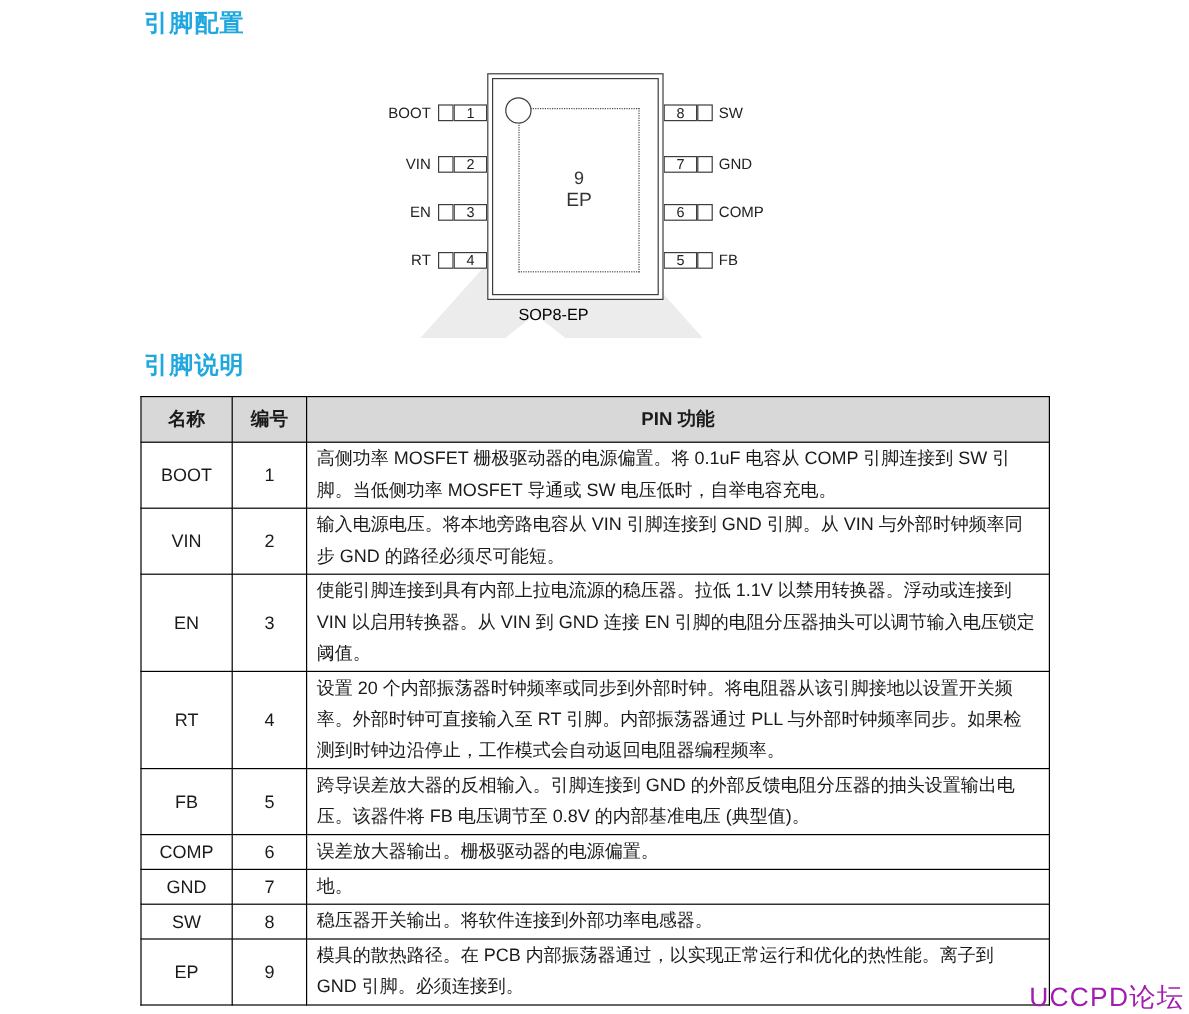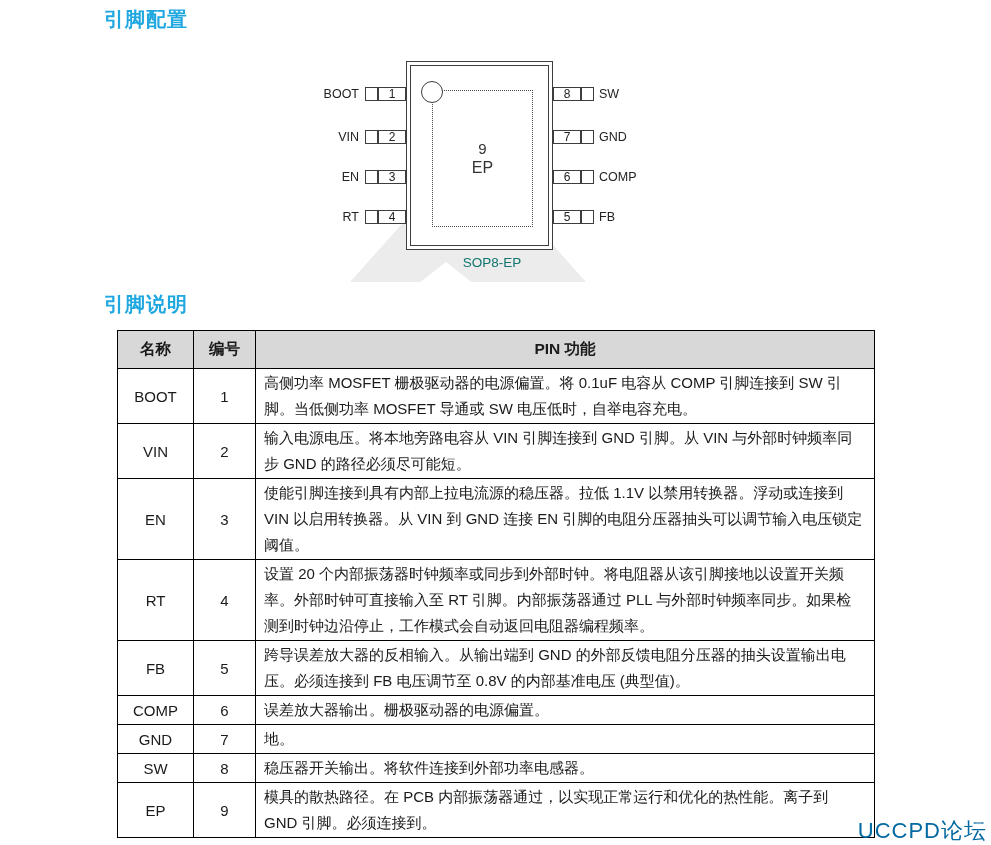--- a/index.html
+++ b/index.html
@@ -7,21 +7,21 @@
     width:991px;height:845px;
     background:#ffffff;
     position:relative;
     overflow:hidden;
     font-family:"Liberation Sans","DejaVu Sans",sans-serif;
     color:#1a1a1a;
   }
 
   
   .section-title{
-    position:absolute;left:104px;
+    position:absolute;left:120px;
     font-size:20px;font-weight:bold;color:#1FA7E0;
     letter-spacing:1px;
   }
   #title1{top:6px;}
   #title2{top:291px;text-align:center;}
 
   
   #diagram{position:absolute;left:0;top:0;width:991px;height:300px;}
 
   .wm-triangle{
@@ -79,21 +79,21 @@
   .pin-left .pin-label{left:-106px;width:100px;text-align:right;}
   .pin-left .pin-lead{left:0;width:13px;}
   .pin-left .pin-numbox{left:13px;width:28px;}
   
   .pin-right .pin-numbox{left:0;width:28px;}
   .pin-right .pin-lead{left:28px;width:13px;}
   .pin-right .pin-label{left:46px;width:100px;text-align:left;}
 
   .pkg-label{
     position:absolute;left:432px;top:255px;width:120px;
-    text-align:center;font-size:13.5px;color:#0f766e;z-index:2;
+    text-align:left;font-size:13.5px;color:#000000;z-index:2;
   }
 
   
   #pin-table{
     position:absolute;left:117px;top:330px;
     border-collapse:collapse;table-layout:fixed;
     width:757px;
     font-size:15px;color:#1a1a1a;
     z-index:1;
   }
@@ -117,21 +117,21 @@
   #pin-table td.cell-desc{
     text-align:left;line-height:26px;padding:1px 10px 1px 8px;
   }
   tr.h-2line{height:53px;}
   tr.h-3line{height:79px;}
   tr.h-1line{height:26px;}
 
   
   #watermark{
     position:absolute;right:4px;top:816px;
-    font-size:22px;color:#0369a1;
+    font-size:22px;color:#a21caf;
     letter-spacing:1px;
     z-index:5;
   }
 </style>
 </head>
 <body>
 
 <div id="title1" class="section-title">引脚配置</div>
 
 <div id="diagram">
@@ -224,21 +224,21 @@
       <td class="cell-desc">使能引脚连接到具有内部上拉电流源的稳压器。拉低 1.1V 以禁用转换器。浮动或连接到 VIN 以启用转换器。从 VIN 到 GND 连接 EN 引脚的电阻分压器抽头可以调节输入电压锁定阈值。</td>
     </tr>
     <tr class="h-3line">
       <td class="cell-name">RT</td>
       <td class="cell-num">4</td>
       <td class="cell-desc">设置 20 个内部振荡器时钟频率或同步到外部时钟。将电阻器从该引脚接地以设置开关频率。外部时钟可直接输入至 RT 引脚。内部振荡器通过 PLL 与外部时钟频率同步。如果检测到时钟边沿停止，工作模式会自动返回电阻器编程频率。</td>
     </tr>
     <tr class="h-2line">
       <td class="cell-name">FB</td>
       <td class="cell-num">5</td>
-      <td class="cell-desc">跨导误差放大器的反相输入。从输出端到 GND 的外部反馈电阻分压器的抽头设置输出电压。必须连接到 FB 电压调节至 0.8V 的内部基准电压 (典型值)。</td>
+      <td class="cell-desc">跨导误差放大器的反相输入。引脚连接到 GND 的外部反馈电阻分压器的抽头设置输出电压。该器件将 FB 电压调节至 0.8V 的内部基准电压 (典型值)。</td>
     </tr>
     <tr class="h-1line">
       <td class="cell-name">COMP</td>
       <td class="cell-num">6</td>
       <td class="cell-desc">误差放大器输出。栅极驱动器的电源偏置。</td>
     </tr>
     <tr class="h-1line">
       <td class="cell-name">GND</td>
       <td class="cell-num">7</td>
       <td class="cell-desc">地。</td>

